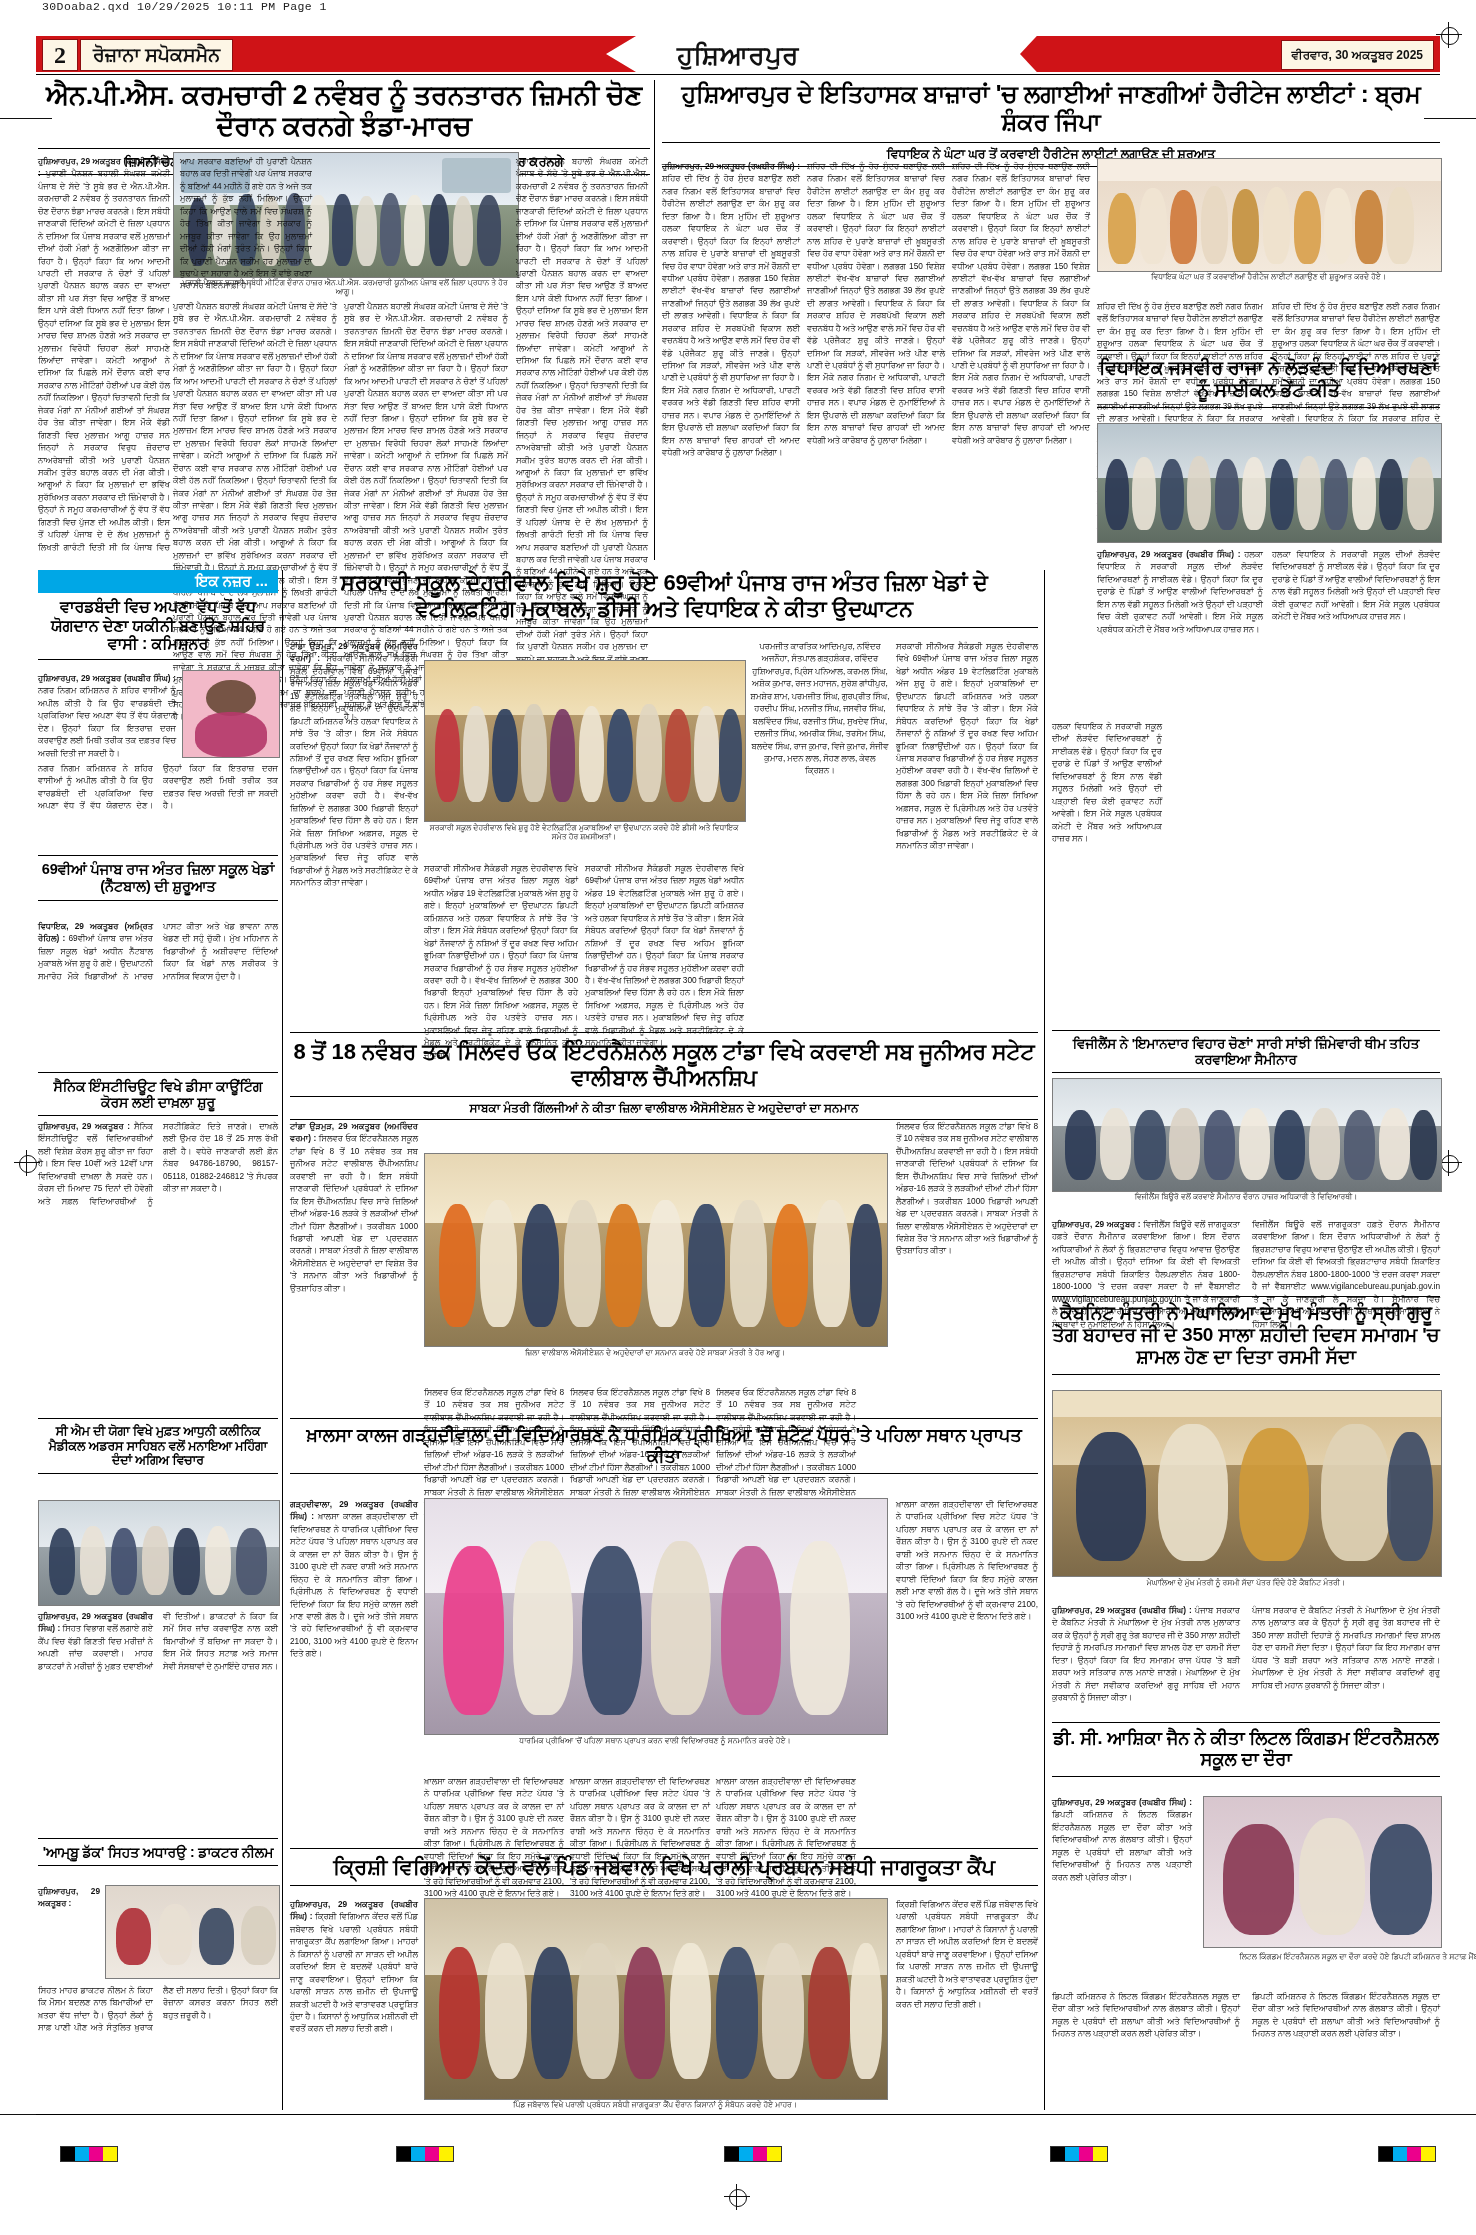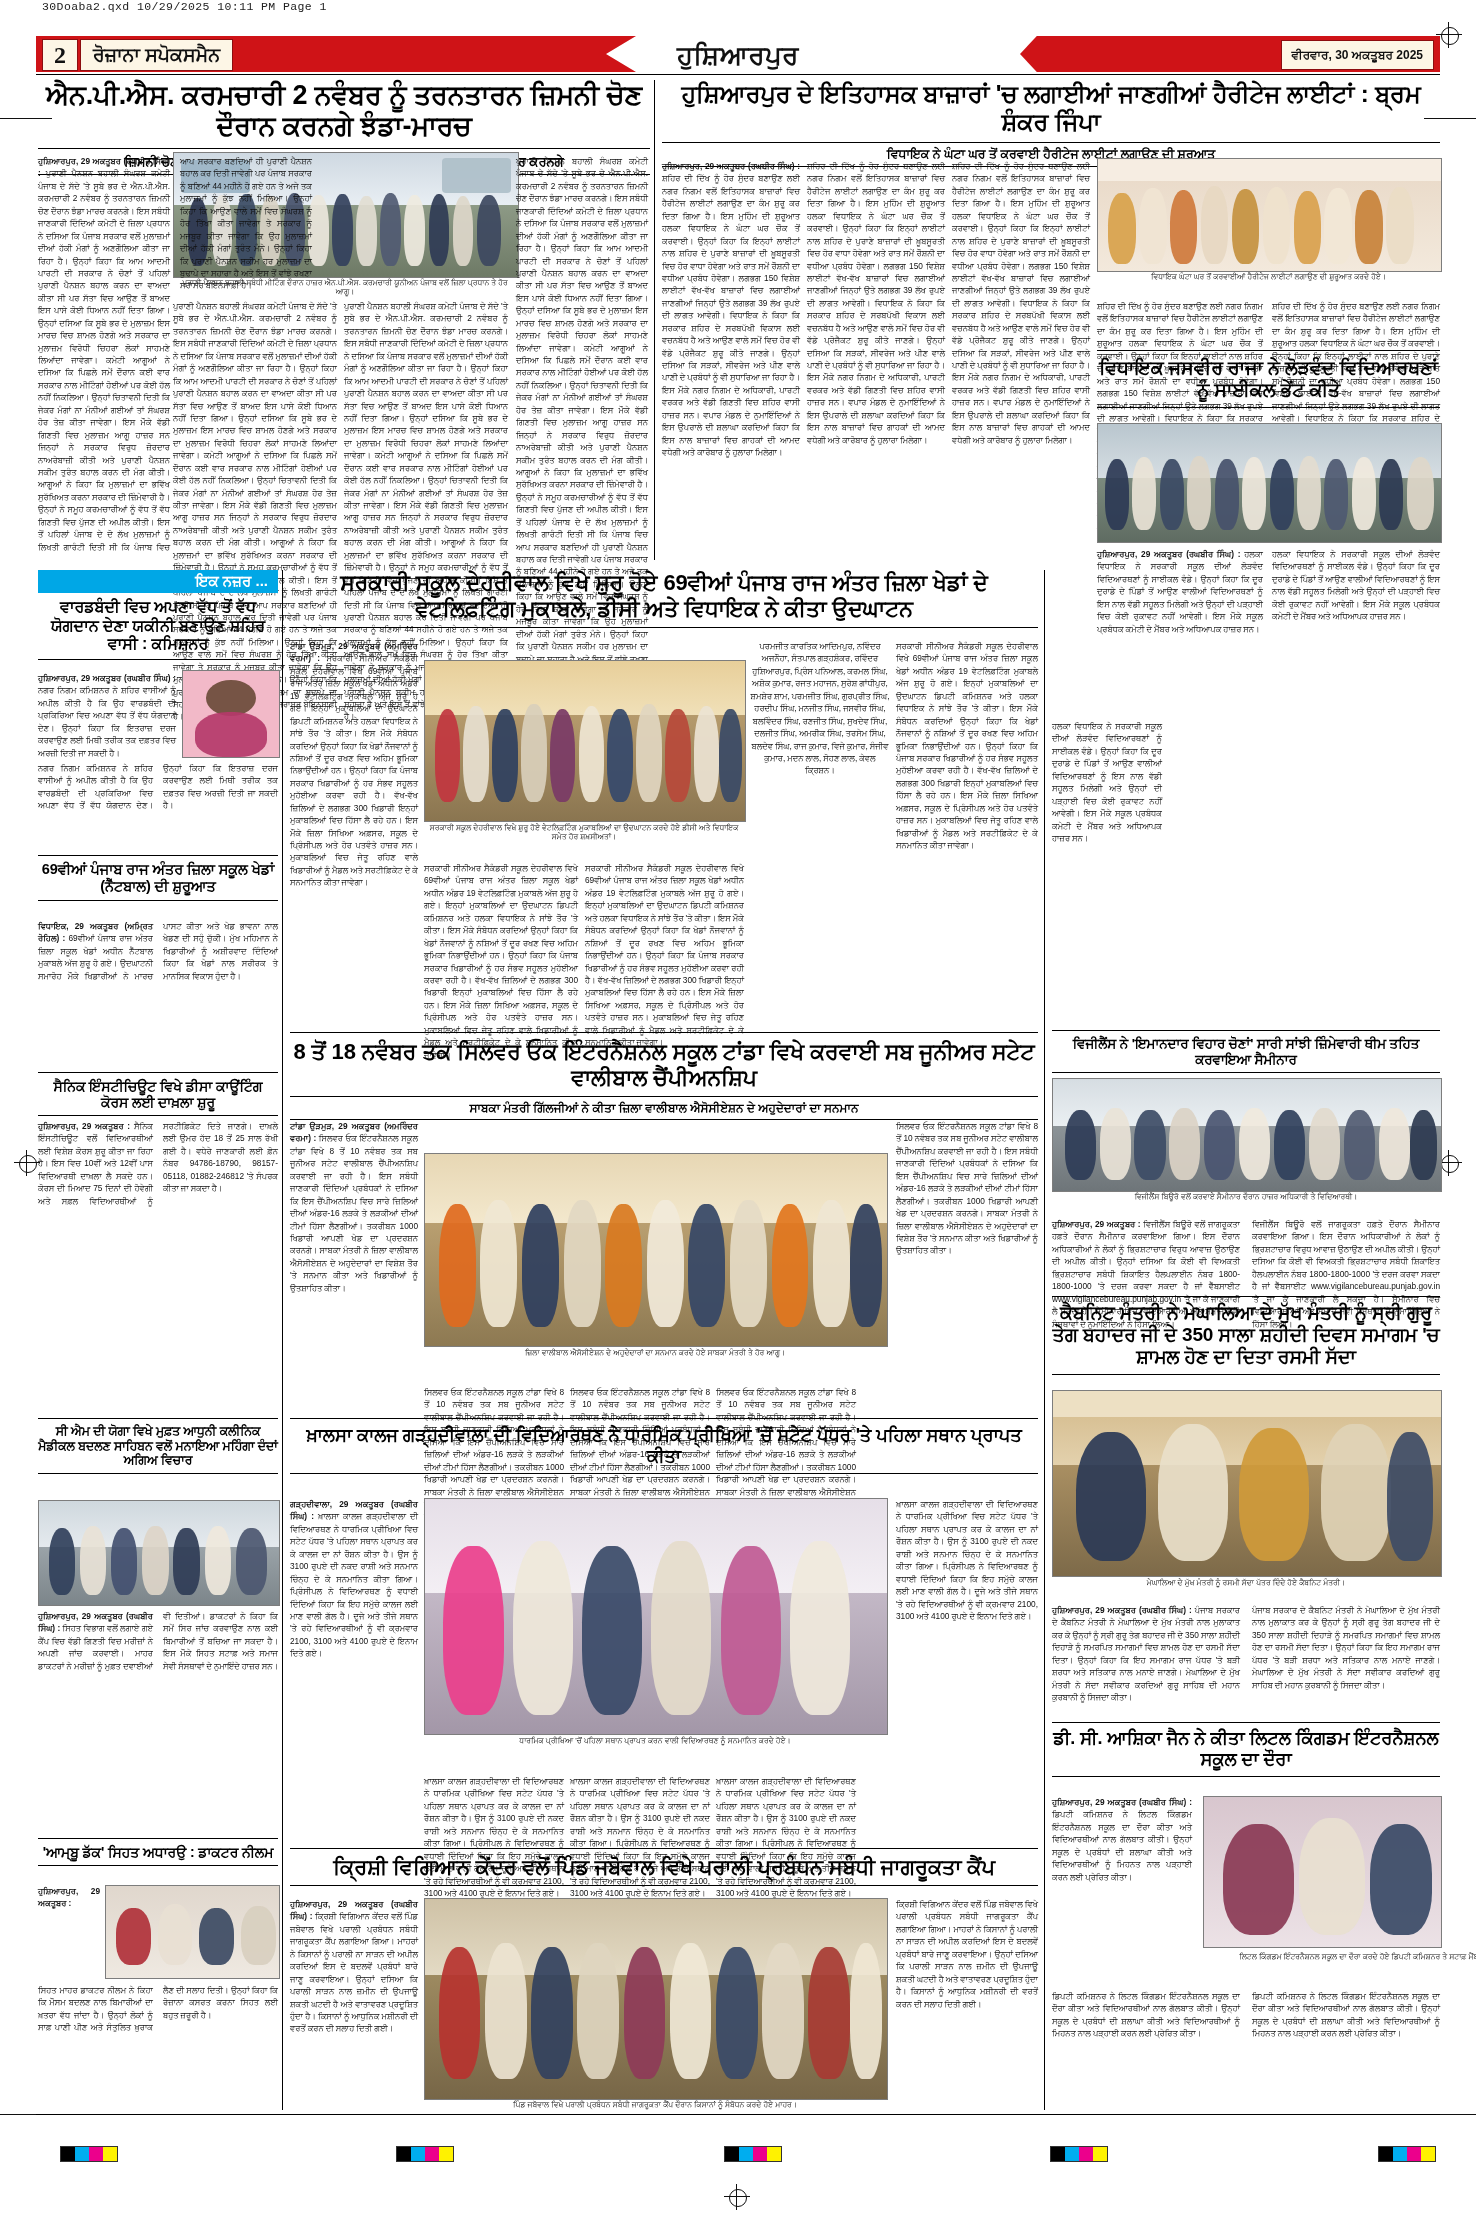--- a/index.html
+++ b/index.html
@@ -299,21 +299,21 @@
     <div class="hl" style="font-size:14px;">ਸੈਨਿਕ ਇੰਸਟੀਚਿਊਟ ਵਿਖੇ ਡੀਸਾ ਕਾਊਂਟਿੰਗ ਕੋਰਸ ਲਈ ਦਾਖ਼ਲਾ ਸ਼ੁਰੂ</div>
     <div class="rule" style="width:100%;height:1px;margin:5px 0 5px;"></div>
   </div>
   <div class="blk body" style="left:38px;top:1120px;width:240px;height:290px;column-count:2;column-gap:10px;">
     <span class="byline">ਹੁਸ਼ਿਆਰਪੁਰ, 29 ਅਕਤੂਬਰ :</span>
     <span>ਸੈਨਿਕ ਇੰਸਟੀਚਿਊਟ ਵਲੋਂ ਵਿਦਿਆਰਥੀਆਂ ਲਈ ਵਿਸ਼ੇਸ਼ ਕੋਰਸ ਸ਼ੁਰੂ ਕੀਤਾ ਜਾ ਰਿਹਾ ਹੈ। ਇਸ ਵਿਚ 10ਵੀਂ ਅਤੇ 12ਵੀਂ ਪਾਸ ਵਿਦਿਆਰਥੀ ਦਾਖ਼ਲਾ ਲੈ ਸਕਦੇ ਹਨ। ਕੋਰਸ ਦੀ ਮਿਆਦ 75 ਦਿਨਾਂ ਦੀ ਹੋਵੇਗੀ ਅਤੇ ਸਫ਼ਲ ਵਿਦਿਆਰਥੀਆਂ ਨੂੰ ਸਰਟੀਫ਼ਿਕੇਟ ਦਿਤੇ ਜਾਣਗੇ। ਦਾਖ਼ਲੇ ਲਈ ਉਮਰ ਹੱਦ 18 ਤੋਂ 25 ਸਾਲ ਰੱਖੀ ਗਈ ਹੈ। ਵਧੇਰੇ ਜਾਣਕਾਰੀ ਲਈ ਫ਼ੋਨ ਨੰਬਰ 94786-18790, 98157-05118, 01882-246812 'ਤੇ ਸੰਪਰਕ ਕੀਤਾ ਜਾ ਸਕਦਾ ਹੈ।</span>
   </div>
 
   <div class="blk" style="left:38px;top:1418px;width:240px;">
     <div class="rule" style="width:100%;height:1px;margin:0 0 5px;"></div>
-    <div class="hl" style="font-size:12.5px;">ਸੀ ਐਮ ਦੀ ਯੋਗਾ ਵਿਖੇ ਮੁਫ਼ਤ ਆਧੁਨੀ ਕਲੀਨਿਕ ਮੈਡੀਕਲ ਬਦਲਣ ਸਾਹਿਬਨ ਵਲੋਂ ਮਨਾਇਆ ਮਹਿੰਗਾ ਦੰਦਾਂ ਅਗਿਅ ਵਿਚਾਰ</div>
+    <div class="hl" style="font-size:12.5px;">ਸੀ ਐਮ ਦੀ ਯੋਗਾ ਵਿਖੇ ਮੁਫ਼ਤ ਆਧੁਨੀ ਕਲੀਨਿਕ ਮੈਡੀਕਲ ਅਡਰਸ ਸਾਹਿਬਨ ਵਲੋਂ ਮਨਾਇਆ ਮਹਿੰਗਾ ਦੰਦਾਂ ਅਗਿਅ ਵਿਚਾਰ</div>
     <div class="rule" style="width:100%;height:1px;margin:5px 0 0;"></div>
   </div>
   <div class="photo" style="left:38px;top:1500px;width:240px;height:104px;">
     <div class="sky" style="background:linear-gradient(#cfd8de,#e5eaee);height:44%;"></div>
     <div class="ground" style="background:linear-gradient(#9aa3a8,#7c858a);height:56%;"></div>
     <div class="blobs">
       <div class="b" style="left:4%;top:26%;width:11%;height:64%;background:#31405b;"></div>
       <div class="b" style="left:17%;top:24%;width:11%;height:66%;background:#e8e2d6;"></div>
       <div class="b" style="left:30%;top:26%;width:11%;height:64%;background:#435070;"></div>
       <div class="b" style="left:43%;top:24%;width:11%;height:66%;background:#ddd5c8;"></div>

